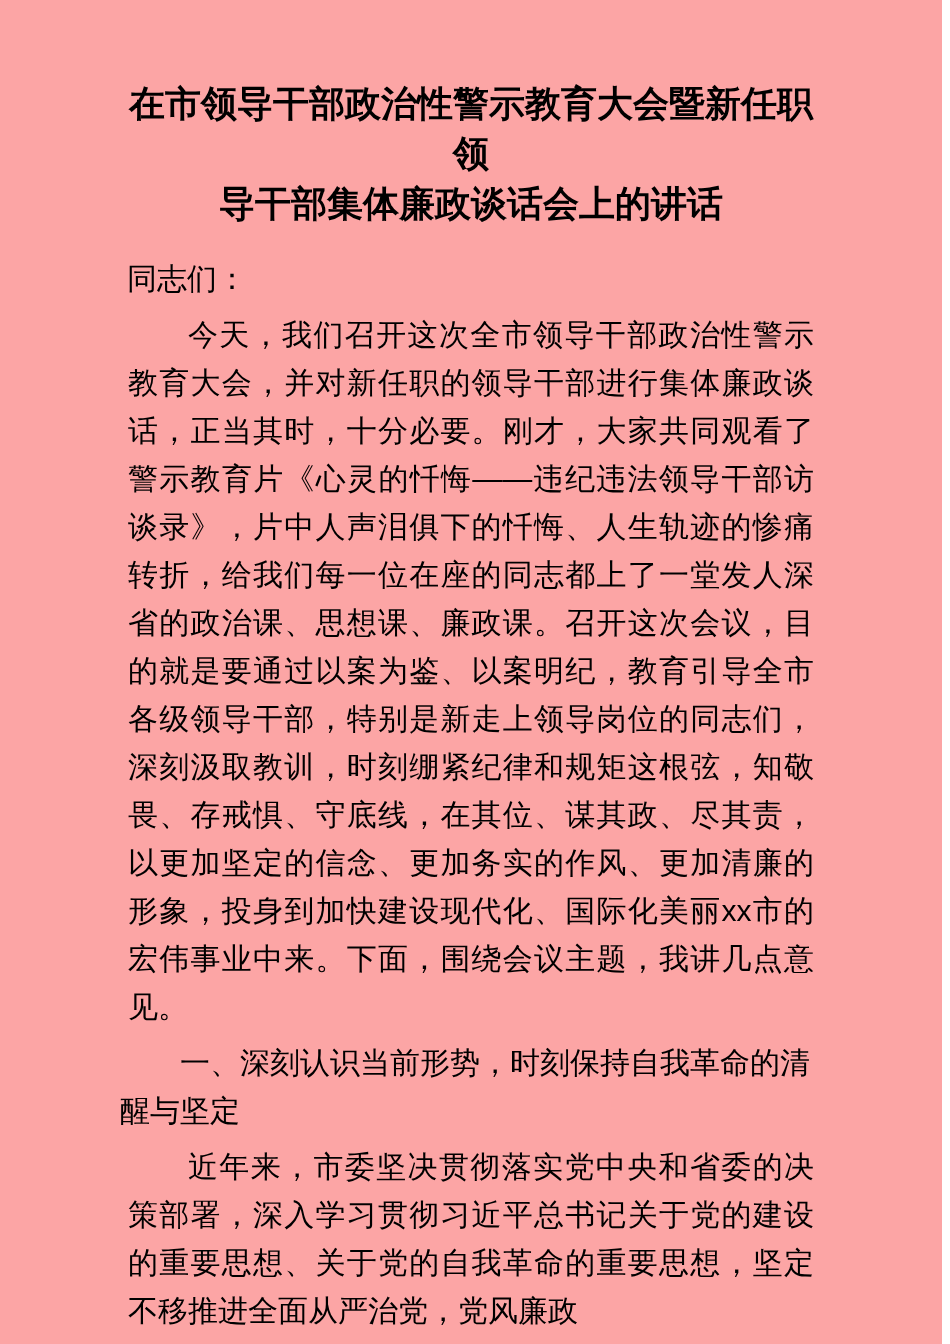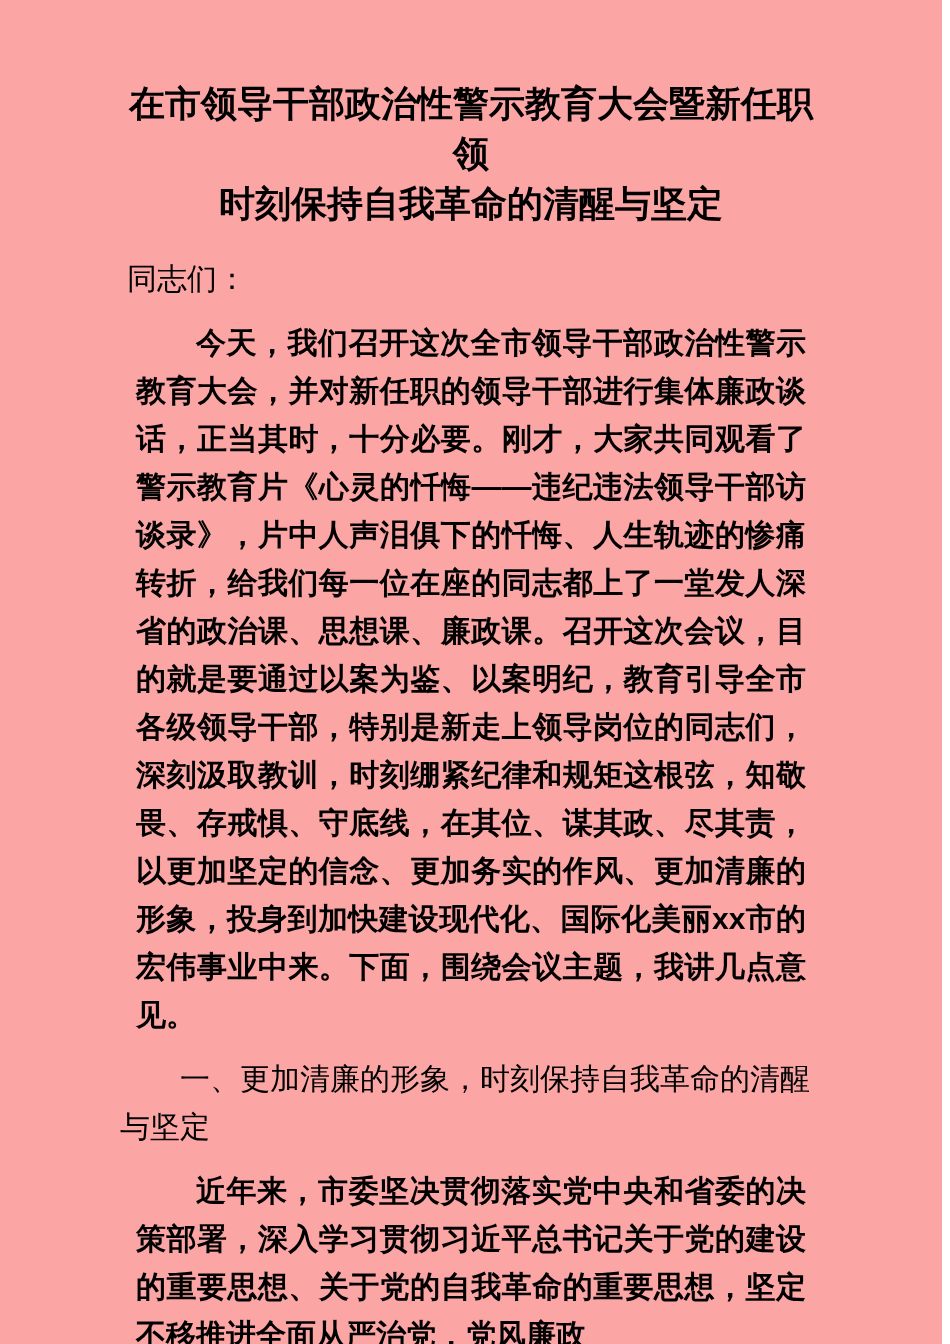--- a/index.html
+++ b/index.html
@@ -33,46 +33,45 @@
   }
   .salutation {
     font-size: 30px;
     line-height: 48px;
     margin: 7px;
     text-indent: 0;
   }
   .para {
     font-size: 30px;
     line-height: 48px;
-    margin: 16px;
+    margin: 8px;
     text-indent: 60px;
     text-align: justify;
     text-align-last: left;
     word-break: break-all;
-    font-weight: bold;
   }
   .section-heading {
     font-size: 30px;
     line-height: 48px;
     margin: 0;
     text-indent: 60px;
     word-break: break-all;
   }
 </style>
 </head>
 <body>
 
 <div class="page">
 
   <h1 class="doc-title">
     <span>在市领导干部政治性警示教育大会暨新任职领</span><br>
-    <span>时刻保持自我革命的清醒与坚定</span>
+    <span>导干部集体廉政谈话会上的讲话</span>
   </h1>
 
   <p class="salutation">同志们：</p>
 
   <p class="para">今天，我们召开这次全市领导干部政治性警示教育大会，并对新任职的领导干部进行集体廉政谈话，正当其时，十分必要。刚才，大家共同观看了警示教育片《心灵的忏悔——违纪违法领导干部访谈录》，片中人声泪俱下的忏悔、人生轨迹的惨痛转折，给我们每一位在座的同志都上了一堂发人深省的政治课、思想课、廉政课。召开这次会议，目的就是要通过以案为鉴、以案明纪，教育引导全市各级领导干部，特别是新走上领导岗位的同志们，深刻汲取教训，时刻绷紧纪律和规矩这根弦，知敬畏、存戒惧、守底线，在其位、谋其政、尽其责，以更加坚定的信念、更加务实的作风、更加清廉的形象，投身到加快建设现代化、国际化美丽xx市的宏伟事业中来。下面，围绕会议主题，我讲几点意见。</p>
 
-  <p class="section-heading">一、更加清廉的形象，时刻保持自我革命的清醒与坚定</p>
+  <p class="section-heading">一、深刻认识当前形势，时刻保持自我革命的清醒与坚定</p>
 
   <p class="para">近年来，市委坚决贯彻落实党中央和省委的决策部署，深入学习贯彻习近平总书记关于党的建设的重要思想、关于党的自我革命的重要思想，坚定不移推进全面从严治党，党风廉政</p>
 
 </div>
 
 </body></html>

